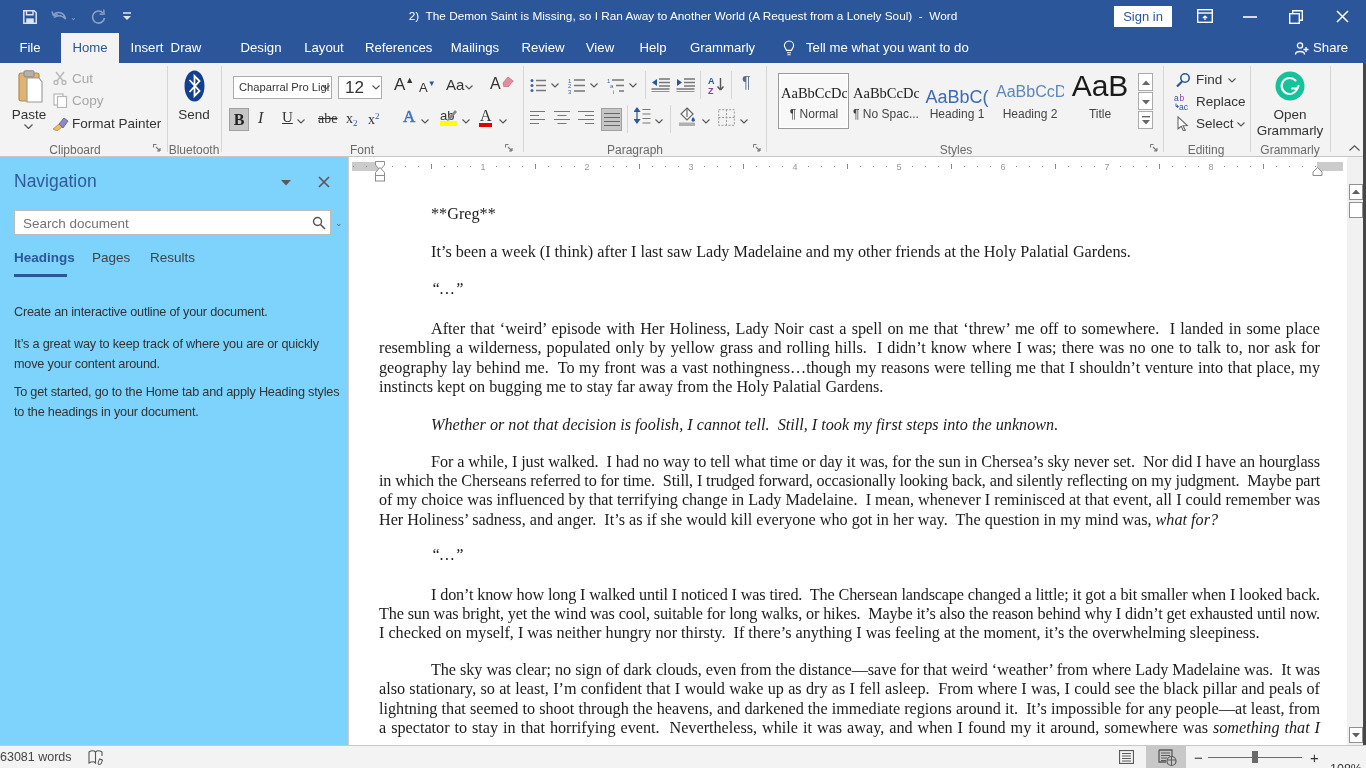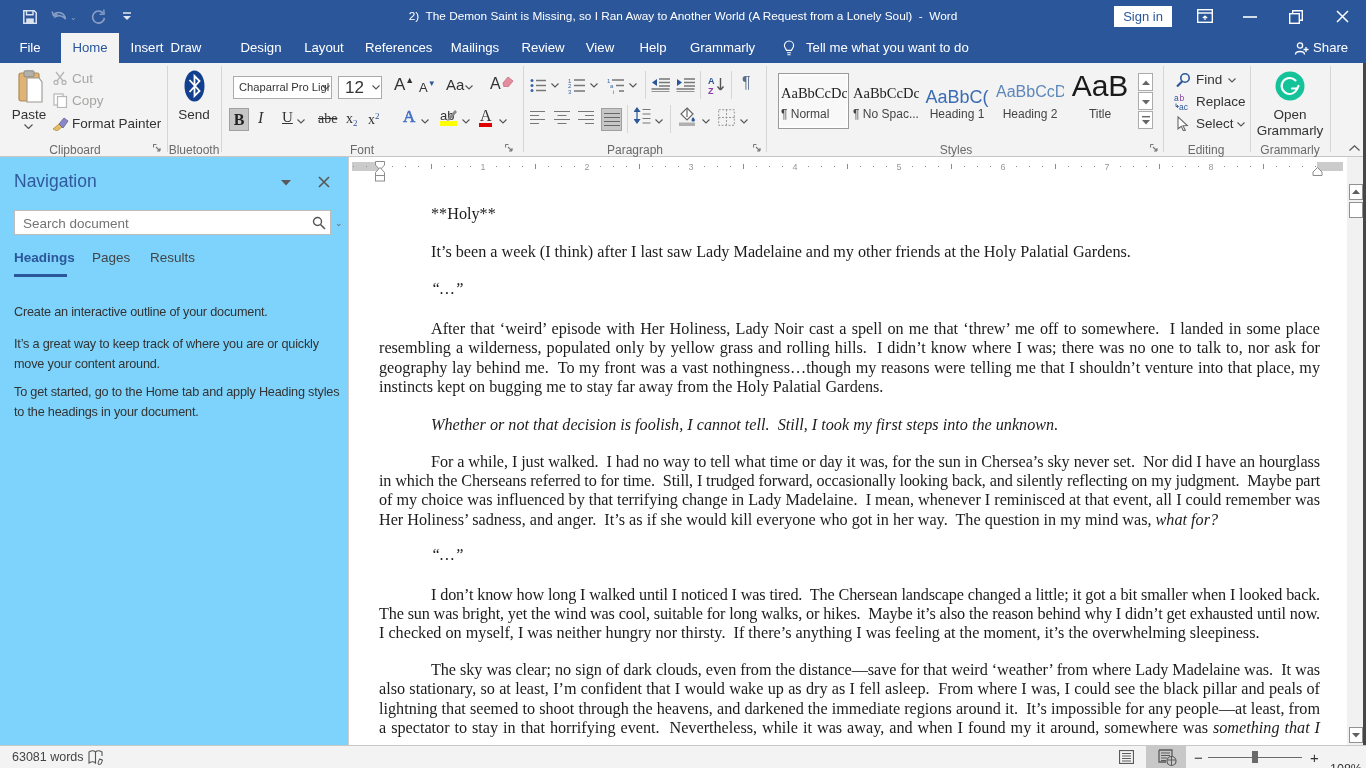--- a/index.html
+++ b/index.html
@@ -300,21 +300,21 @@
         <path d="M0.5 0.5 l3.5 3.5 3.5 -3.5" fill="none" stroke="#555" stroke-width="1.1"></path>
       </svg>
     <div class="glabel" style="left:595px;width:80px">Paragraph</div>
     <svg class="launcher" style="left:753px" width="10" height="10" viewBox="0 0 10 10">
         <path d="M0.5 0.5 h3 M0.5 0.5 v3 M3 3 l4 4 M7 7 v-3 M7 7 h-3" stroke="#777" stroke-width="1.1" fill="none"></path>
       </svg>
     <div class="gsep" style="left:766px"></div>
 
     <div class="abs" style="left:778px;top:10px;width:71px;height:56px;background:#f8f8f8;border:1px solid #9a9a9a;box-shadow:inset 0 0 0 1.5px #fdfdfd"></div>
     <div class="abs" style="left:781px;top:22px;width:66px;text-align:center;font-family:'Liberation Serif';font-size:14.5px;color:#222;white-space:nowrap;overflow:hidden">AaBbCcDc</div>
-    <div class="abs" style="left:781px;top:44px;width:66px;text-align:left;font-size:12px;color:#444">¶ Normal</div>
+    <div class="abs" style="left:781px;top:44px;width:66px;text-align:center;font-size:12px;color:#444">¶ Normal</div>
     <div class="abs" style="left:853px;top:22px;width:66px;text-align:center;font-family:'Liberation Serif';font-size:14.5px;color:#222;white-space:nowrap;overflow:hidden">AaBbCcDc</div>
     <div class="abs" style="left:853px;top:44px;width:66px;text-align:center;font-size:12px;color:#444">¶ No Spac...</div>
     <div class="abs" style="left:922px;top:24px;width:70px;text-align:center;font-size:18px;color:#3b6cb5;white-space:nowrap;overflow:hidden">AaBbC(</div>
     <div class="abs" style="left:922px;top:44px;width:70px;text-align:center;font-size:12px;color:#444">Heading 1</div>
     <div class="abs" style="left:996px;top:20px;width:68px;text-align:center;font-size:16px;color:#5d87bb;white-space:nowrap;overflow:hidden">AaBbCcD</div>
     <div class="abs" style="left:996px;top:44px;width:68px;text-align:center;font-size:12px;color:#444">Heading 2</div>
     <div class="abs" style="left:1068px;top:6px;width:64px;text-align:center;font-size:30px;color:#1a1a1a;white-space:nowrap;overflow:hidden">AaB</div>
     <div class="abs" style="left:1068px;top:44px;width:64px;text-align:center;font-size:12px;color:#444">Title</div>
     <div class="abs" style="left:1138px;top:10px;width:15px;height:18px;background:#fff;border:1px solid #ababab">
         <svg style="position:absolute;left:3px;top:6px" width="8" height="5" viewBox="0 0 8 5">
@@ -485,21 +485,21 @@
       <svg style="position:absolute;left:25.5px;top:0.5px" width="10" height="21" viewBox="0 0 10 21">
           <path d="M0.5 0.5 h9 v3.5 l-4.5 5 L0.5 4 z" fill="#fdfdfd" stroke="#8c8c8c" stroke-width="1"></path>
           <path d="M5 6.5 L9.5 11.5 v3 H0.5 v-3 z" fill="#fdfdfd" stroke="#8c8c8c" stroke-width="1"></path>
           <rect x="0.5" y="14.5" width="9" height="5.5" fill="#fdfdfd" stroke="#8c8c8c" stroke-width="1"></rect>
         </svg>
       <svg style="position:absolute;left:963px;top:6.5px" width="11" height="9" viewBox="0 0 11 9">
           <path d="M5.5 0.5 L10 5 v3.5 H1 V5 z" fill="#fdfdfd" stroke="#8c8c8c" stroke-width="1"></path>
         </svg>
     </div>
     <div id="dtext">
-      <div class="ind">**Holy**</div>
+      <div class="ind">**Greg**</div>
       <div class="ind" style="margin-top:19.1px">It’s been a week (I think) after I last saw Lady Madelaine and my other friends at the Holy Palatial Gardens.</div>
       <div class="ind it" style="margin-top:17.1px">“…”</div>
       <div class="ind j" style="margin-top:20.6px">After that ‘weird’ episode with Her Holiness, Lady Noir cast a spell on me that ‘threw’ me off to somewhere.&nbsp; I landed in some place</div>
       <div class="j">resembling a wilderness, populated only by yellow grass and rolling hills.&nbsp; I didn’t know where I was; there was no one to talk to, nor ask for</div>
       <div class="j">geography lay behind me.&nbsp; To my front was a vast nothingness…though my reasons were telling me that I shouldn’t venture into that place, my</div>
       <div>instincts kept on bugging me to stay far away from the Holy Palatial Gardens.</div>
       <div class="ind it" style="margin-top:18px">Whether or not that decision is foolish, I cannot tell.&nbsp; Still, I took my first steps into the unknown.</div>
       <div class="ind j" style="margin-top:17.6px;letter-spacing:-0.08px">For a while, I just walked.&nbsp; I had no way to tell what time or day it was, for the sun in Chersea’s sky never set.&nbsp; Nor did I have an hourglass</div>
       <div class="j" style="letter-spacing:-0.15px">in which the Cherseans referred to for time.&nbsp; Still, I trudged forward, occasionally looking back, and silently reflecting on my judgment.&nbsp; Maybe part</div>
       <div class="j" style="letter-spacing:-0.03px">of my choice was influenced by that terrifying change in Lady Madelaine.&nbsp; I mean, whenever I reminisced at that event, all I could remember was</div>
@@ -520,21 +520,21 @@
           <path d="M2 9 l4 -4.5 4 4.5 z" fill="#606060"></path>
         </svg></div>
     <div class="sbtn" style="top:45px"></div>
     <div class="sbtn" style="top:570px"><svg width="12" height="14" viewBox="0 0 12 14">
           <path d="M2 5 l4 4.5 4 -4.5 z" fill="#606060"></path>
         </svg></div>
   </div>
   <div id="edgestrip"></div>
 
   <div id="statusbar">
-    <div class="abs" style="left:12px;top:4px">63081 words</div>
+    <div class="abs" style="left:0;top:4px">63081 words</div>
     <svg class="abs" style="left:88px;top:4px" width="17" height="15" viewBox="0 0 17 15">
         <path d="M1 2 c2.5 -1.5 5 -1.5 6.5 0 v11 c-1.5 -1.5 -4 -1.5 -6.5 0 z M7.5 2 c1.5 -1.5 4 -1.5 6.5 0 v4" fill="none" stroke="#555" stroke-width="1.1"></path>
         <path d="M10 13 l1.5 -4 3 1 -1.5 4 -2.5 0.5 z M11.5 9 l3 1" fill="none" stroke="#555" stroke-width="1"></path>
       </svg>
     <div class="abs" style="left:1146px;top:0px;width:40px;height:23px;background:#c8c8c8"></div>
     <svg class="abs" style="left:1119px;top:4px" width="15" height="14" viewBox="0 0 15 14">
         <rect x="0.5" y="0.5" width="14" height="13" fill="none" stroke="#5a5a5a" stroke-width="1.2"></rect>
         <path d="M3 3.5 h9 M3 6 h9 M3 8.5 h9 M3 11 h9" stroke="#5a5a5a" stroke-width="1"></path>
       </svg>
     <svg class="abs" style="left:1158px;top:3px" width="20" height="18" viewBox="0 0 20 18">

